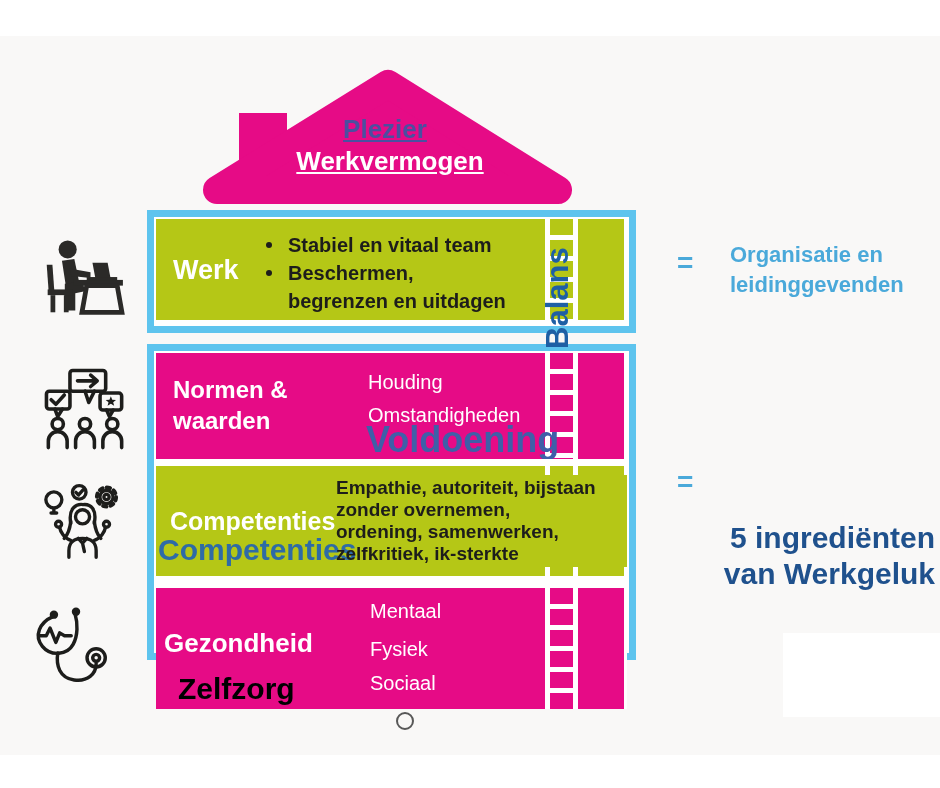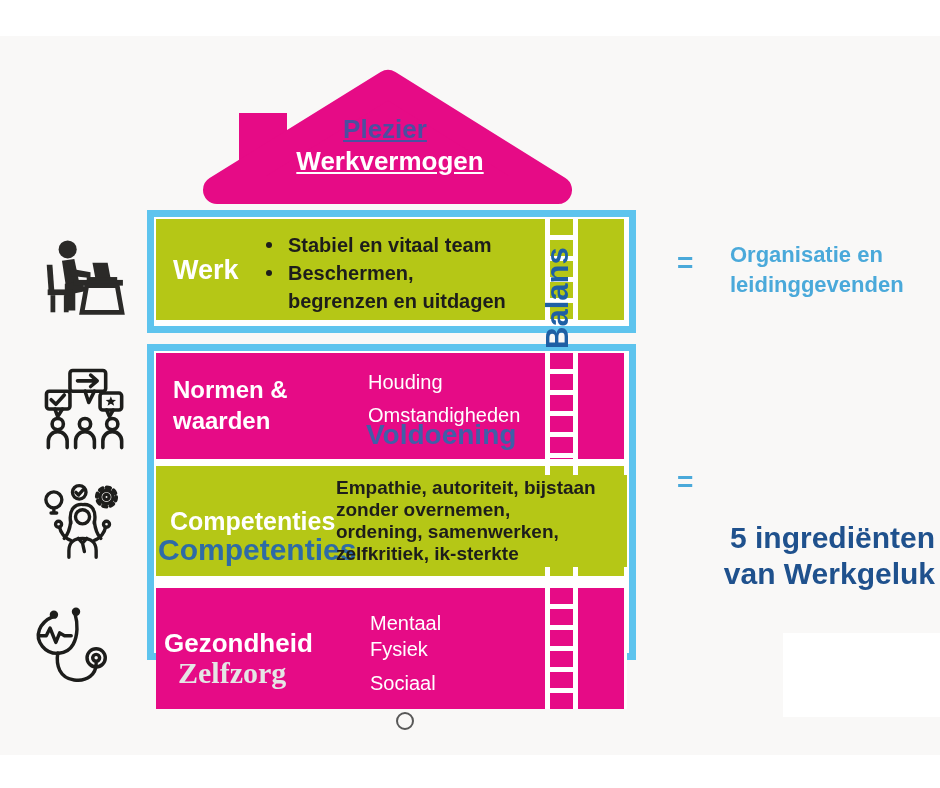--- a/index.html
+++ b/index.html
@@ -39,28 +39,28 @@
   .white-item{position:absolute;color:#ffffff;font-weight:400;font-size:20px;}
   .black-lines{position:absolute;font-weight:700;color:#1d1d1b;font-size:19px;line-height:22px;}
 
   .werk-title{left:17px;top:36px;font-size:27px;}
   .bullets{position:absolute;left:110px;top:12px;}
   .b-row{display:flex;align-items:flex-start;font-weight:700;color:#1d1d1b;font-size:20px;line-height:28px;}
   .dot{width:6px;height:6px;border-radius:50%;background:#1d1d1b;margin:11px 16px 0 0;flex:0 0 auto;}
   .b-row.indent{margin-left:22px;}
 
   .normen-title{left:17px;top:21px;font-size:24px;line-height:31px;}
-  .voldoening{left:210px;top:66px;font-size:28px;color:#3f5fa8;}
+  .voldoening{left:210px;top:66px;font-size:36px;color:#3f5fa8;}
 
   .comp-title-white{left:14px;top:41px;font-size:25px;}
   .comp-title-blue{left:2px;top:67px;font-size:30px;color:#2e6ba6;}
   .comp-text{left:180px;top:11px;}
 
   .gezond-title{left:8px;top:40px;font-size:26px;}
-  .zelfzorg{left:22px;top:68px;font-size:30px;color:#e5e5e5;font-family:Liberation Serif, serif;}
+  .zelfzorg{left:22px;top:84px;font-size:30px;color:#000000;}
 
   
   .eq{position:absolute;font-weight:700;font-size:28px;color:#4aa9da;z-index:3;}
   .blue-label{position:absolute;font-weight:700;font-size:22px;line-height:30px;color:#4aa9da;z-index:3;}
   .headline{position:absolute;left:695px;top:520px;width:240px;text-align:right;
             font-weight:700;font-size:30px;line-height:36px;color:#1f518d;z-index:3;}
 
   .icon{position:absolute;z-index:2;}
   .mini-circle{position:absolute;left:396px;top:712px;width:14px;height:14px;border:2px solid #3c3c3c;
                border-radius:50%;z-index:1;opacity:.85;}
@@ -144,21 +144,21 @@
 
       <div class="gap" style="height:12px"></div>
 
       <div class="bar pink" style="height:121px">
         <div class="rail" style="left:389px"></div>
         <div class="rail" style="left:417px"></div>
         <div class="rungs"></div>
         <div class="rail" style="left:468px"></div>
         <div class="floor-title gezond-title">Gezondheid</div>
         <div class="overlay-blue zelfzorg">Zelfzorg</div>
-        <div class="white-item" style="left:214px;top:24px">Mentaal</div>
+        <div class="white-item" style="left:214px;top:12px">Mentaal</div>
         <div class="white-item" style="left:214px;top:50px">Fysiek</div>
         <div class="white-item" style="left:214px;top:84px">Sociaal</div>
       </div>
 
     </div>
   </div>
 
   <div class="balans">Balans</div>
 
   <div class="mini-circle"></div>

